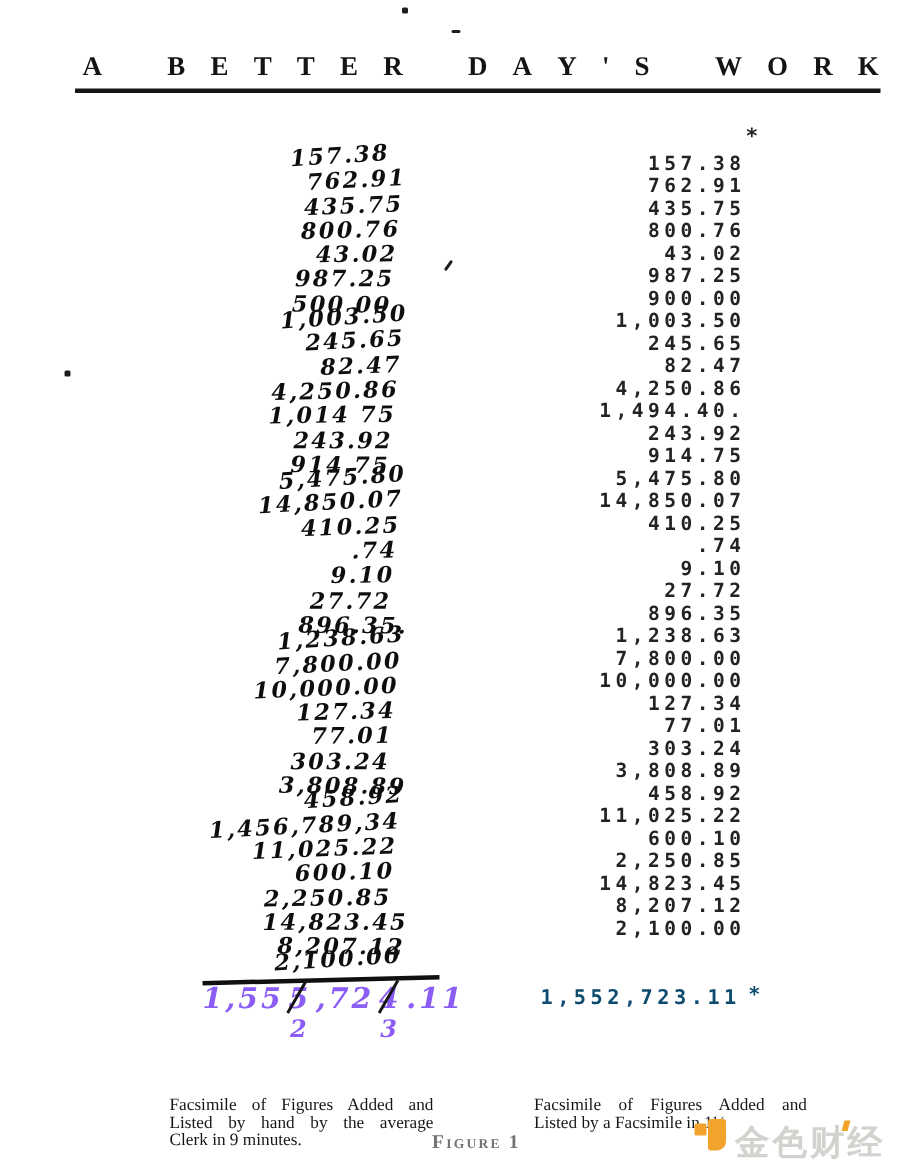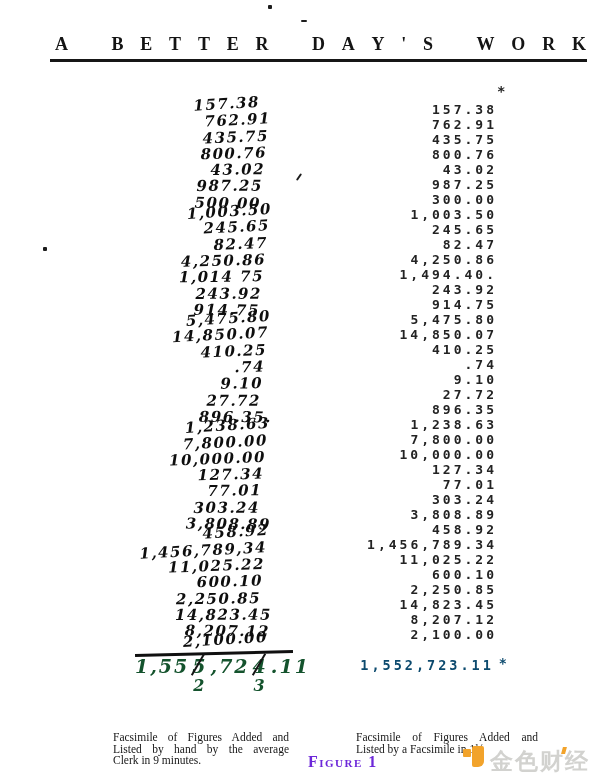--- a/index.html
+++ b/index.html
@@ -12,21 +12,21 @@
   .hdr .sp{width:10px;}
   .rule{position:absolute;left:50px;top:59px;width:537px;height:3px;background:#161616;}
 
   
   .hw-col{position:absolute;left:0;top:101px;width:266px;}
   .hw-row{height:15.3px;text-align:right;font-family:"DejaVu Serif",serif;font-style:italic;
           font-weight:bold;font-size:15px;letter-spacing:1.5px;color:#0e0e0e;white-space:nowrap;}
   .sum-line{position:absolute;left:135px;top:652px;width:158px;height:2.5px;background:#101010;
             transform:rotate(-1.4deg);}
   .hw-total{position:absolute;left:135px;top:655px;font-family:"DejaVu Serif",serif;font-style:italic;
-            font-weight:bold;font-size:19px;letter-spacing:2px;color:#14532d;white-space:nowrap;}
+            font-weight:bold;font-size:19px;letter-spacing:2px;color:#8b5cf6;white-space:nowrap;}
   .struck{position:relative;display:inline-block;margin:0 3px;}
   .struck::after{content:"";position:absolute;left:5px;top:-3px;width:2px;height:25px;
                  background:#141414;transform:rotate(30deg);}
   .fix{position:absolute;top:21px;left:1px;font-size:16px;font-style:italic;font-weight:bold;}
 
   
   .pr-col{position:absolute;top:102px;right:106px;width:260px;}
   .pr-row{height:15px;text-align:right;font-family:"DejaVu Sans Mono",monospace;font-weight:bold;
           font-size:13px;letter-spacing:3px;margin-right:-3px;color:#232323;white-space:nowrap;}
   .top-ast{position:absolute;left:497px;top:83px;font-family:"DejaVu Sans Mono",monospace;
@@ -36,22 +36,22 @@
   .pr-total .ast{letter-spacing:0;margin-left:5px;vertical-align:2px;}
 
   
   .cap{position:absolute;top:732px;width:176px;font-family:"Liberation Serif",serif;font-weight:normal;
        font-size:11.5px;line-height:11.6px;color:#171717;}
   .cap-left{left:113px;}
   .cap-right{left:356px;width:182px;}
   .cap .ln{text-align:justify;text-align-last:justify;}
   .cap .ln:last-child{text-align-last:left;}
 
-  .fig-cap{position:absolute;left:308px;top:753px;font-family:"Liberation Serif",serif;font-weight:bold;
-           font-size:16px;font-variant:small-caps;letter-spacing:1.5px;color:#6d28d9;}
+  .fig-cap{position:absolute;left:288px;top:753px;font-family:"Liberation Serif",serif;font-weight:bold;
+           font-size:13px;font-variant:small-caps;letter-spacing:1.5px;color:#737373;}
 
   
   .wm{position:absolute;right:10px;bottom:3px;display:flex;gap:5px;}
   .wm-icon{position:relative;width:22px;height:24px;}
   .wm-icon .b1{position:absolute;left:0;top:3px;width:8px;height:8px;background:#f2a32b;border-radius:1px;}
   .wm-icon .b2{position:absolute;left:9px;top:0;width:12px;height:21px;background:#f2a32b;
                border-radius:2px 2px 6px 2px;}
   .wm-text{font-family:"DejaVu Sans",sans-serif;font-weight:bold;font-size:23px;color:#d2d2cf;
            letter-spacing:2px;position:relative;}
   .wm-tick{position:absolute;right:24px;top:1px;width:4px;height:7px;background:#f2a32b;
@@ -139,21 +139,21 @@
 </div>
 
 <div class="top-ast">*</div>
 <div class="pr-col">
     <div class="pr-row">157.38</div>
     <div class="pr-row">762.91</div>
     <div class="pr-row">435.75</div>
     <div class="pr-row">800.76</div>
     <div class="pr-row">43.02</div>
     <div class="pr-row">987.25</div>
-    <div class="pr-row">300.00</div>
+    <div class="pr-row">900.00</div>
     <div class="pr-row">1,003.50</div>
     <div class="pr-row">245.65</div>
     <div class="pr-row">82.47</div>
     <div class="pr-row">4,250.86</div>
     <div class="pr-row">1,494.40.</div>
     <div class="pr-row">243.92</div>
     <div class="pr-row">914.75</div>
     <div class="pr-row">5,475.80</div>
     <div class="pr-row">14,850.07</div>
     <div class="pr-row">410.25</div>
@@ -162,21 +162,20 @@
     <div class="pr-row">27.72</div>
     <div class="pr-row">896.35</div>
     <div class="pr-row">1,238.63</div>
     <div class="pr-row">7,800.00</div>
     <div class="pr-row">10,000.00</div>
     <div class="pr-row">127.34</div>
     <div class="pr-row">77.01</div>
     <div class="pr-row">303.24</div>
     <div class="pr-row">3,808.89</div>
     <div class="pr-row">458.92</div>
-    <div class="pr-row">1,456,789.34</div>
     <div class="pr-row">11,025.22</div>
     <div class="pr-row">600.10</div>
     <div class="pr-row">2,250.85</div>
     <div class="pr-row">14,823.45</div>
     <div class="pr-row">8,207.12</div>
     <div class="pr-row">2,100.00</div>
   </div>
 <div class="pr-total">
   <span>1,552,723.11</span><span class="ast">*</span>
 </div>

